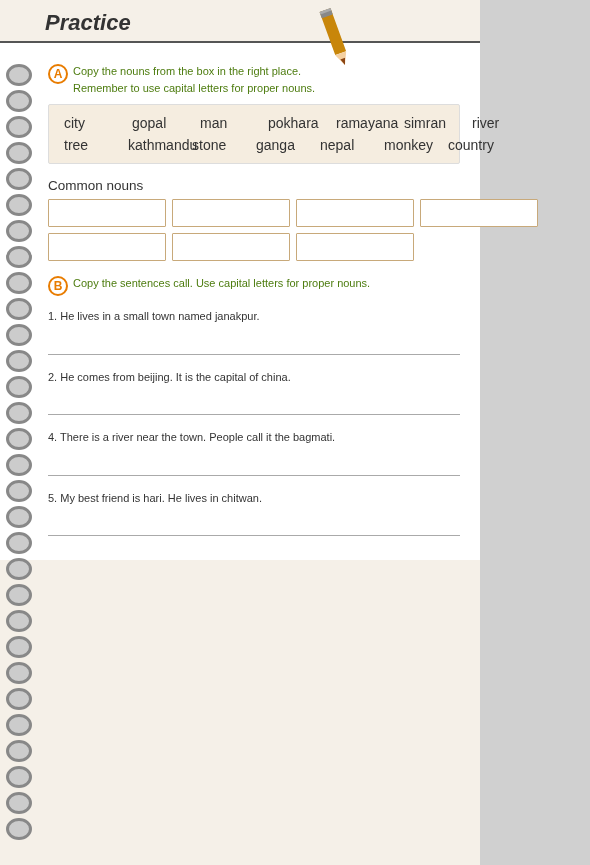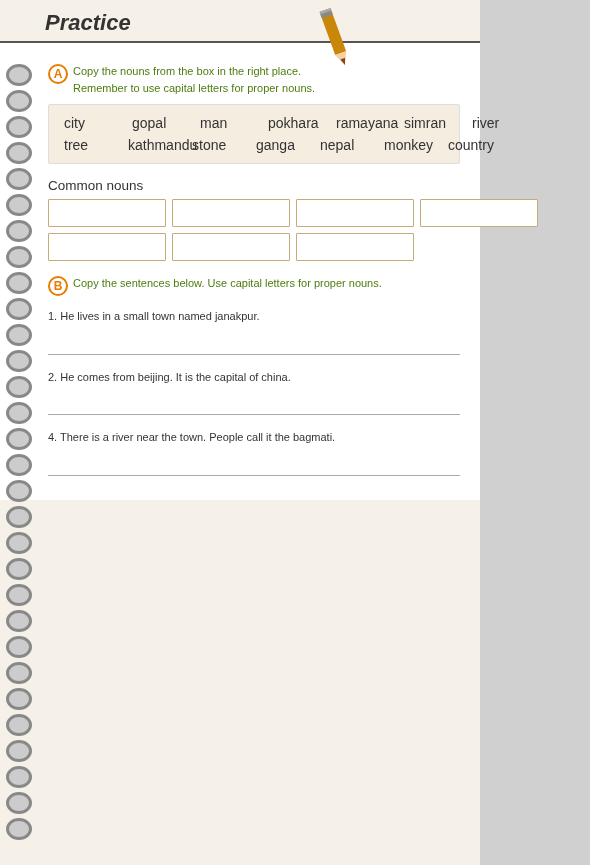--- a/index.html
+++ b/index.html
@@ -261,34 +261,38 @@
       </div>
       <div class="answer-row">
         <input class="answer-box" type="text" style="">
         <input class="answer-box" type="text" style="">
         <input class="answer-box" type="text" style="">
       </div>
     </div>
 
     <div class="section-b-label">
       <span class="circle-label">B</span>
-      <span class="instruction-text">Copy the sentences below. Use capital letters for proper nouns.</span>
+      <span class="instruction-text">Copy the sentences call. Use capital letters for proper nouns.</span>
     </div>
 
     <div class="sentence-item">
       <div class="sentence-text">1. He lives in a small town named janakpur.</div>
       <div class="write-line"></div>
     </div>
 
     <div class="sentence-item">
       <div class="sentence-text">2. He comes from beijing. It is the capital of china.</div>
       <div class="write-line"></div>
     </div>
 
 
     <div class="sentence-item">
       <div class="sentence-text">4. There is a river near the town. People call it the bagmati.</div>
       <div class="write-line"></div>
     </div>
 
+    <div class="sentence-item">
+      <div class="sentence-text">5. My best friend is hari. He lives in chitwan.</div>
+      <div class="write-line"></div>
+    </div>
 
   </div>
 </div>
 
 </body></html>

